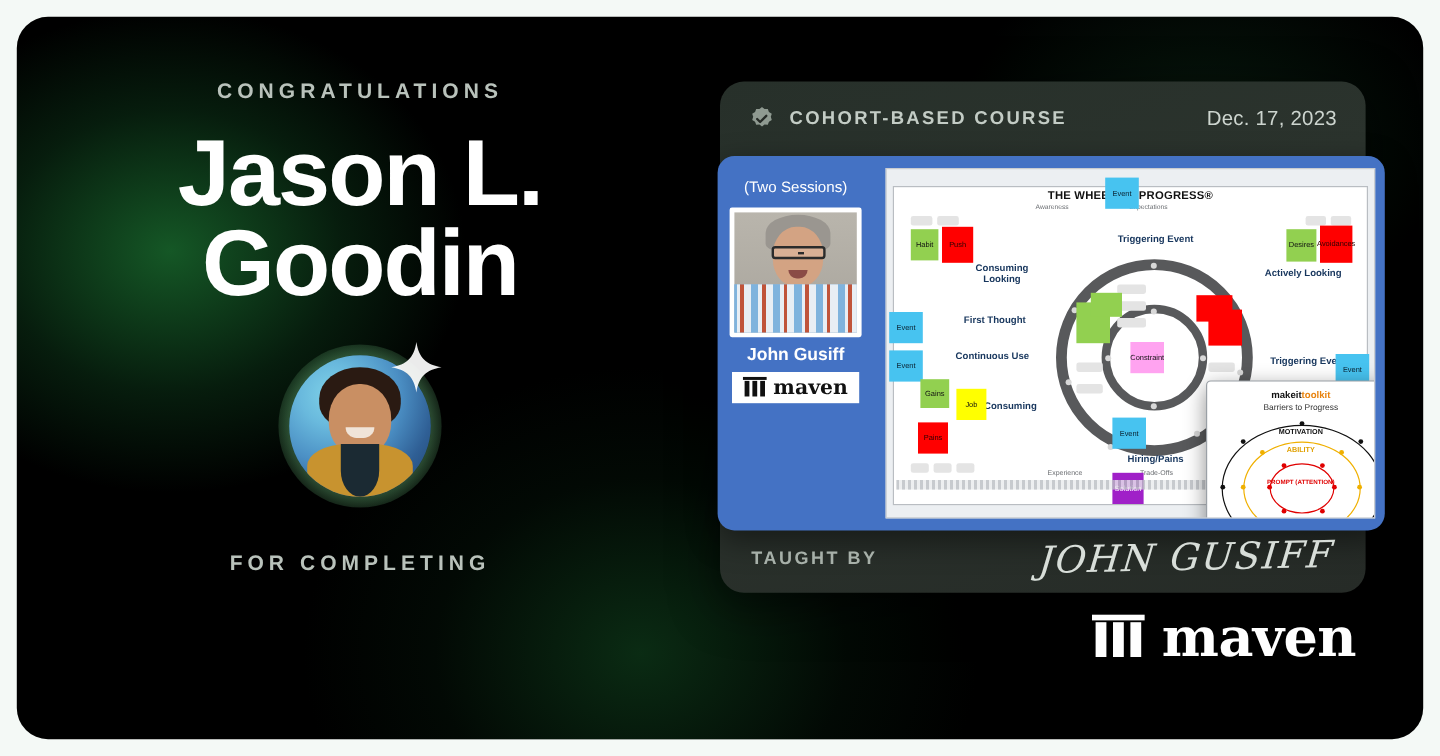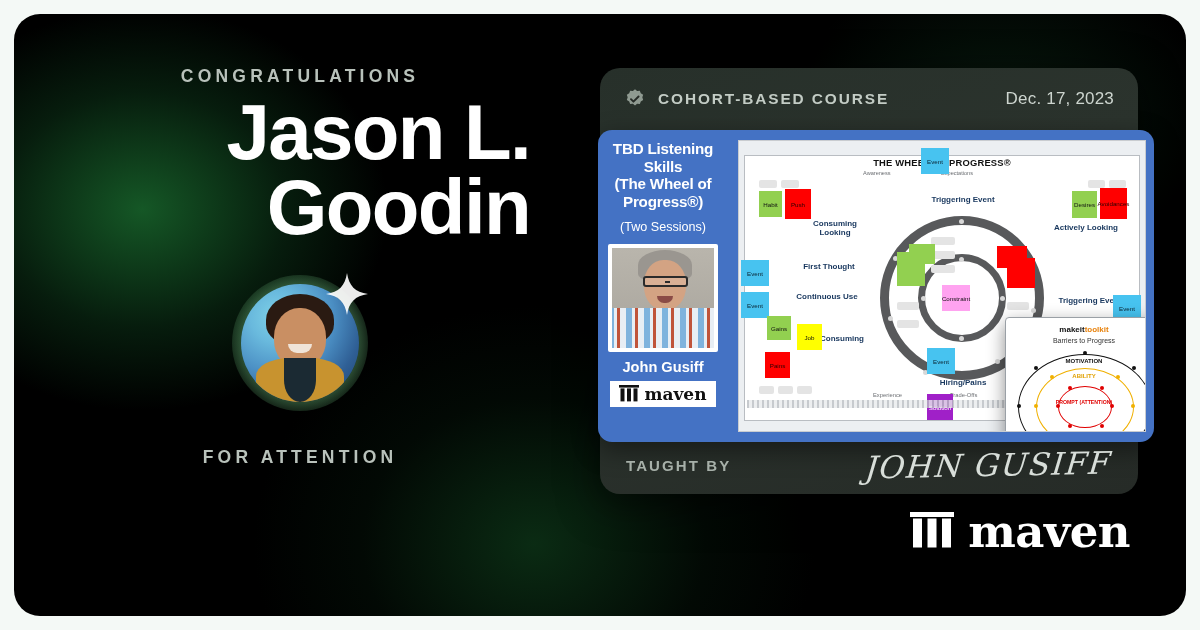--- a/index.html
+++ b/index.html
@@ -34,21 +34,21 @@
     position:absolute; left:14px; top:14px; width:572px; height:602px;
     display:flex; flex-direction:column; align-items:center; justify-content:flex-start;
     padding-top:52px;
   }
   .eyebrow {
     color:#b9c2bb; font-size:17.5px; font-weight:700; letter-spacing:4.2px;
     text-align:center;
   }
   #recipient-name {
     color:#fff; font-weight:700; font-size:78px; line-height:.96;
-    letter-spacing:-1.6px; text-align:right; margin-top:8px;
+    letter-spacing:-1.6px; text-align:center; margin-top:20px;
     max-width:460px;
   }
   #avatar-wrap {
     position:relative; margin-top:30px; width:136px; height:136px;
   }
   #avatar-ring {
     position:absolute; inset:0; border-radius:50%;
     background:radial-gradient(circle at 50% 50%, rgba(60,110,70,0) 56%, rgba(74,130,86,.55) 62%, rgba(40,80,48,.12) 78%, rgba(0,0,0,0) 85%);
   }
   #avatar {
@@ -233,43 +233,40 @@
           <div class="smile"></div>
           <div class="shirt"></div>
           <div class="shirt-v"></div>
         </div>
       </div>
       <svg id="sparkle" viewBox="0 0 46 46">
         <path d="M23 2 C25 15 31 21 44 23 C31 25 25 31 23 44 C21 31 15 25 2 23 C15 21 21 15 23 2 Z" fill="#ffffff" opacity="0.92"></path>
       </svg>
     </div>
 
-    <div class="eyebrow" id="completing-label">FOR ATTENTION</div>
+    <div class="eyebrow" id="completing-label">FOR COMPLETING</div>
 
   </div>
 
   <div id="right-col">
 
     <div id="course-card">
 
       <div id="card-header">
         <svg id="verified-badge" viewBox="0 0 24 24">
           <path d="M12 1.3 l2.3 1.9 3-.2 1 2.8 2.6 1.5 -.9 2.9 .9 2.9 -2.6 1.5 -1 2.8 -3-.2 -2.3 1.9 -2.3-1.9 -3 .2 -1-2.8 -2.6-1.5 .9-2.9 -.9-2.9 2.6-1.5 1-2.8 3 .2 Z" fill="#8f9a91"></path>
           <path d="M7.6 12.2 l2.7 2.7 5.6-5.6" fill="none" stroke="#262b27" stroke-width="2.1" stroke-linecap="round" stroke-linejoin="round"></path>
         </svg>
         <span id="cohort-label">COHORT-BASED COURSE</span>
         <span id="course-date">Dec. 17, 2023</span>
       </div>
 
       <div id="slide">
 
         <div id="slide-left">
-          <div id="slide-title">TBD Listening Skills
-(The Wheel of
-Progress®)</div>
           <div id="slide-sub">(Two Sessions)</div>
 
           <div id="speaker-photo">
             <div class="inner">
               <div class="g-hair"></div>
               <div class="g-face"></div>
               <div class="g-glass"></div>
               <div class="g-mouth"></div>
               <div class="g-shirt"></div>
             </div>

